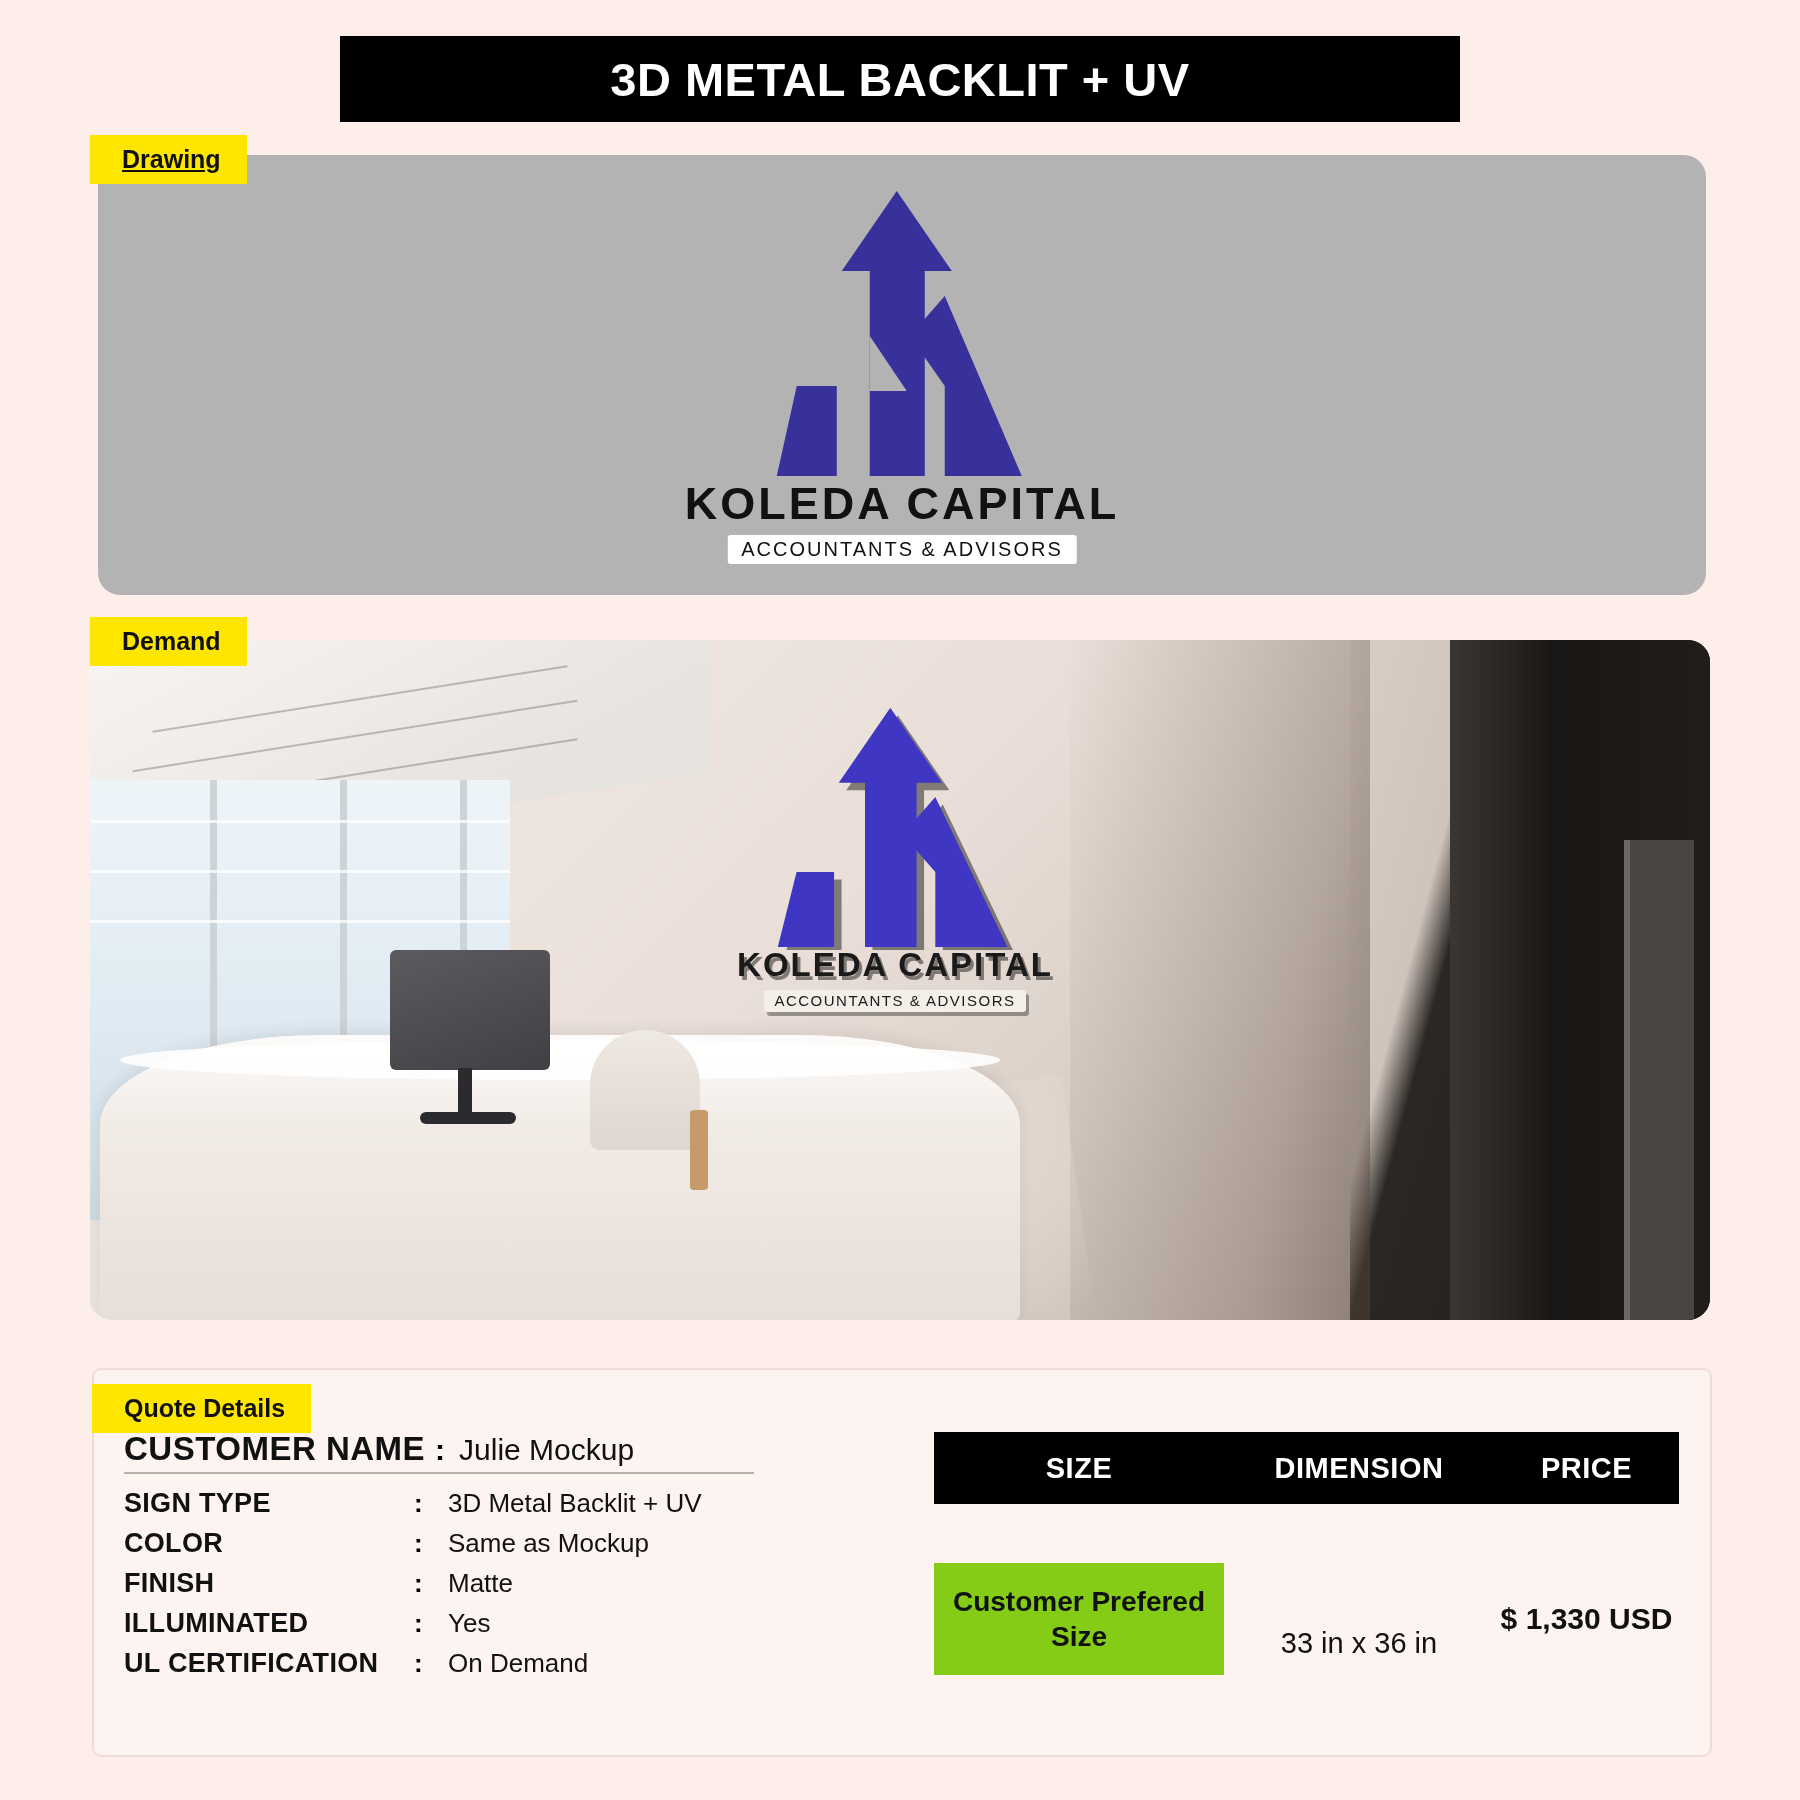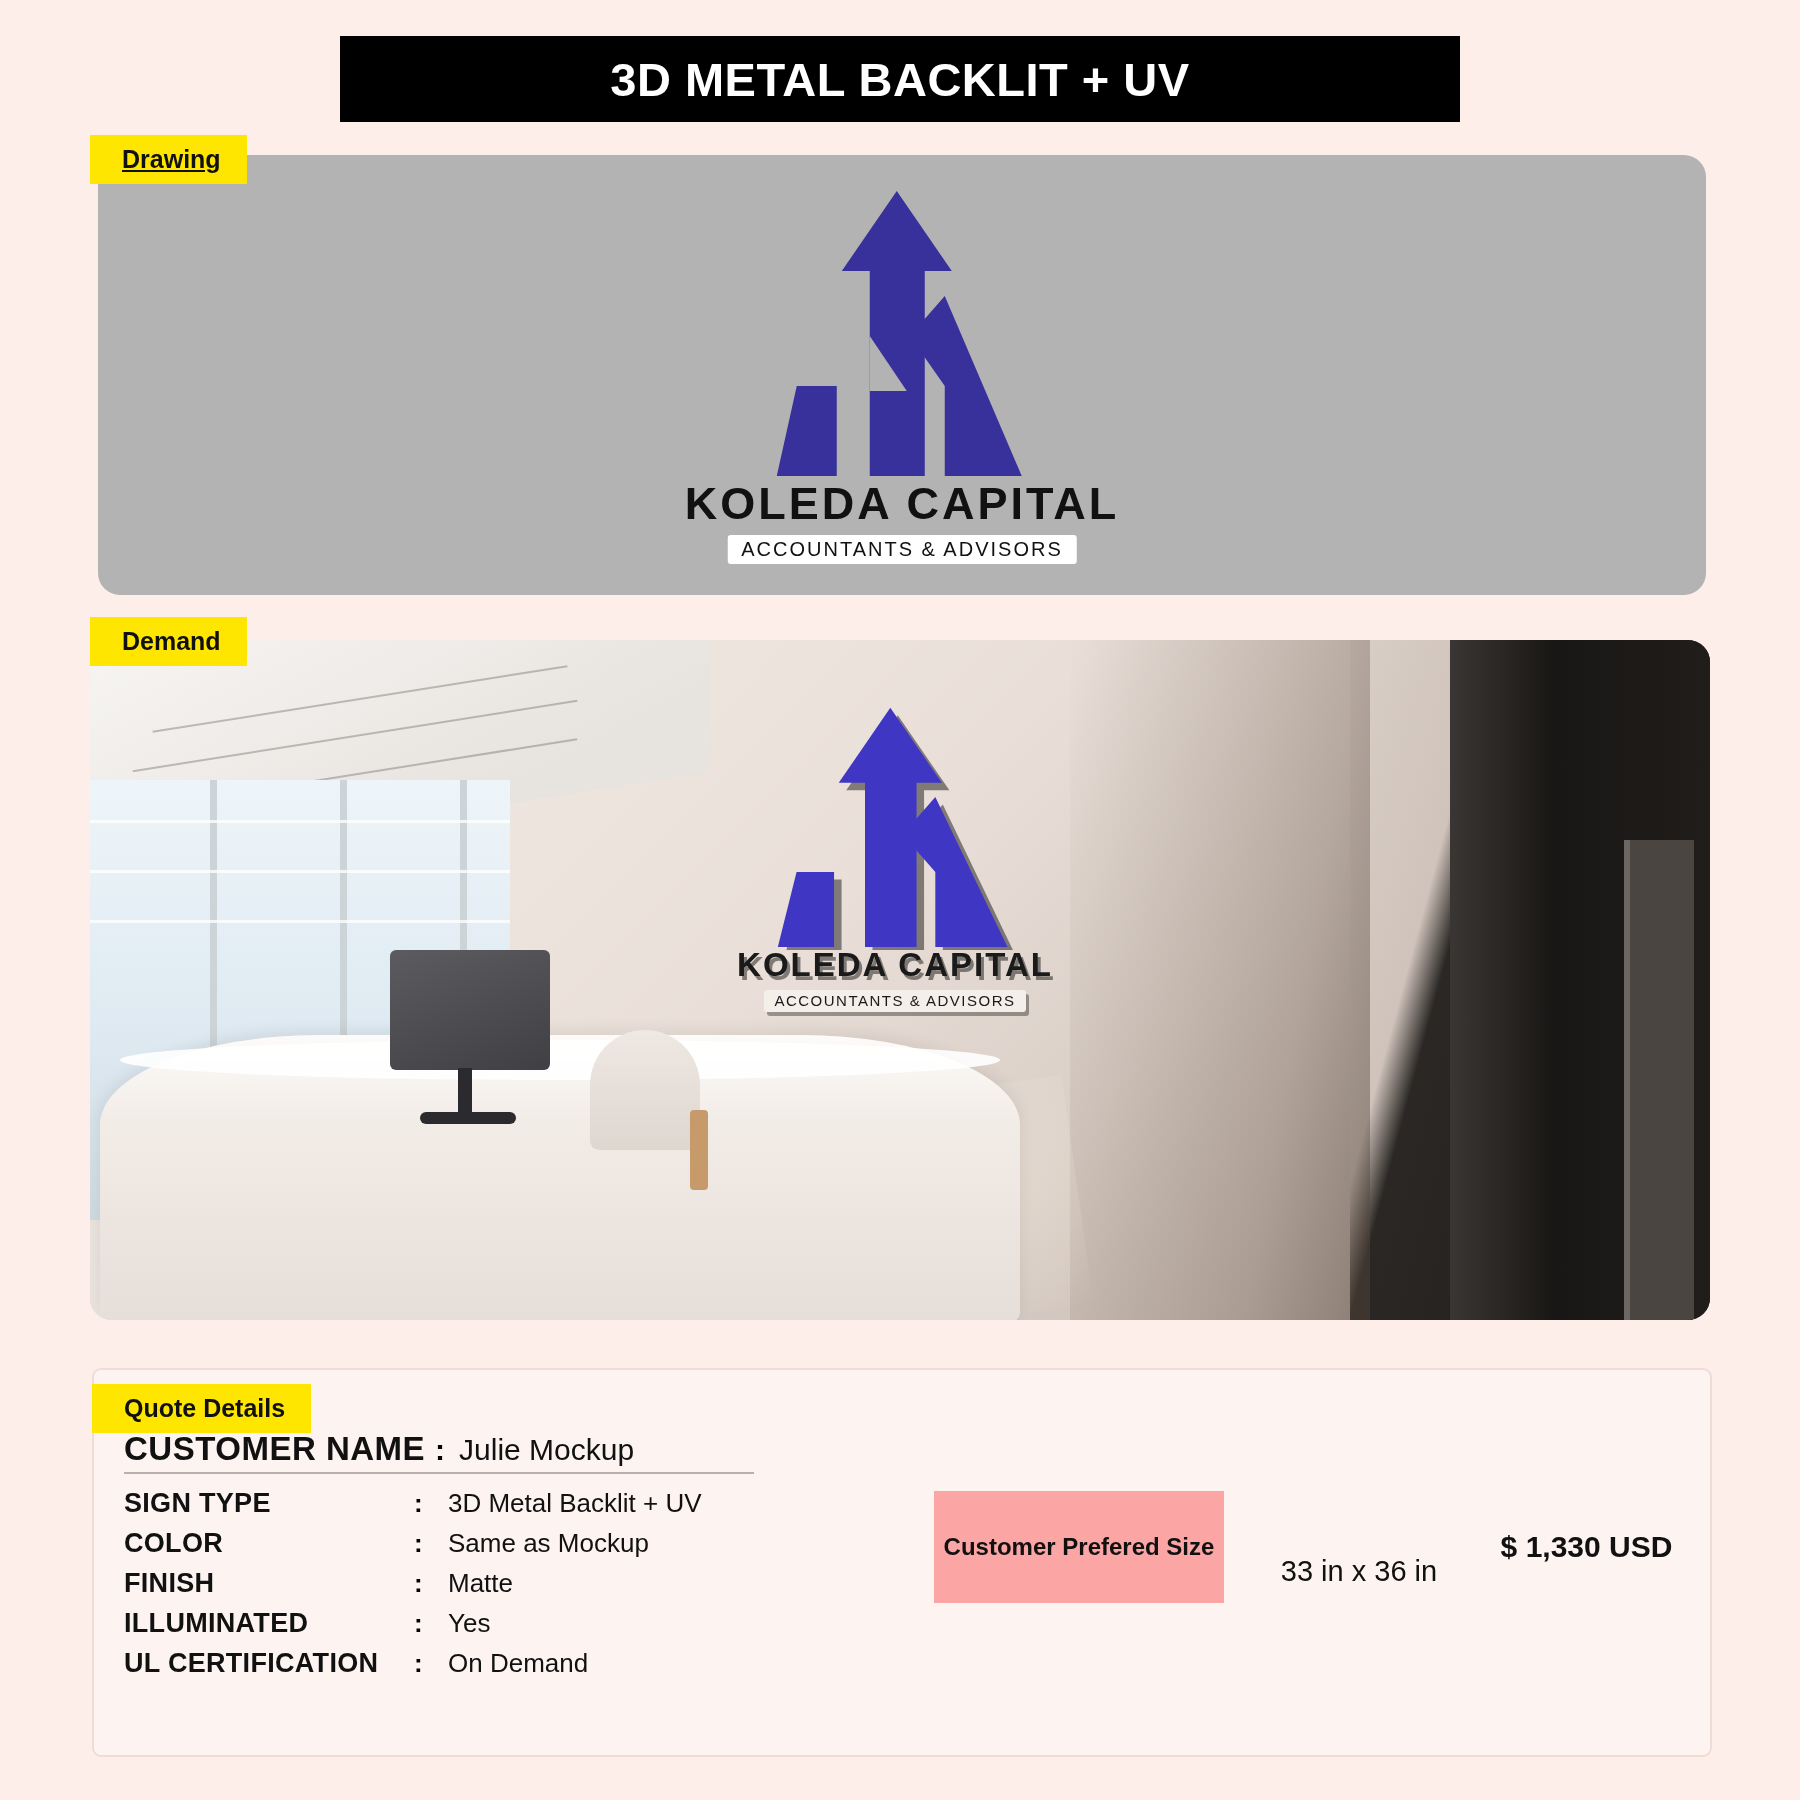--- a/index.html
+++ b/index.html
@@ -381,26 +381,26 @@
   .col-price{ width: 185px; }
   .table-row {
     display: flex;
     align-items: center;
     height: 150px;
     margin-top: 40px;
   }
   .cell-size {
     width: 290px;
     height: 112px;
-    background: #fca5a5;
+    background: #84cc16;
     display: flex;
     align-items: center;
     justify-content: center;
     text-align: center;
-    font-size: 24px;
+    font-size: 28px;
     font-weight: bold;
     color: #111;
     line-height: 1.25;
     box-sizing: border-box;
     padding: 0 8px;
   }
   .cell-dim {
     width: 270px;
     text-align: center;
     font-size: 29px;
@@ -533,20 +533,25 @@
       <span class="spec-value">Yes</span>
     </div>
     <div class="spec-row">
       <span class="spec-label">UL CERTIFICATION</span>
       <span class="spec-colon">:</span>
       <span class="spec-value">On Demand</span>
     </div>
   </div>
 
   <div class="table-wrap">
+    <div class="table-head">
+      <div class="th col-size">SIZE</div>
+      <div class="th col-dim">DIMENSION</div>
+      <div class="th col-price">PRICE</div>
+    </div>
     <div class="table-row">
       <div class="cell-size">Customer Prefered Size</div>
       <div class="cell-dim">33 in x 36 in</div>
       <div class="cell-price">$ 1,330 USD</div>
     </div>
   </div>
 
 </div>
 
 </body></html>

